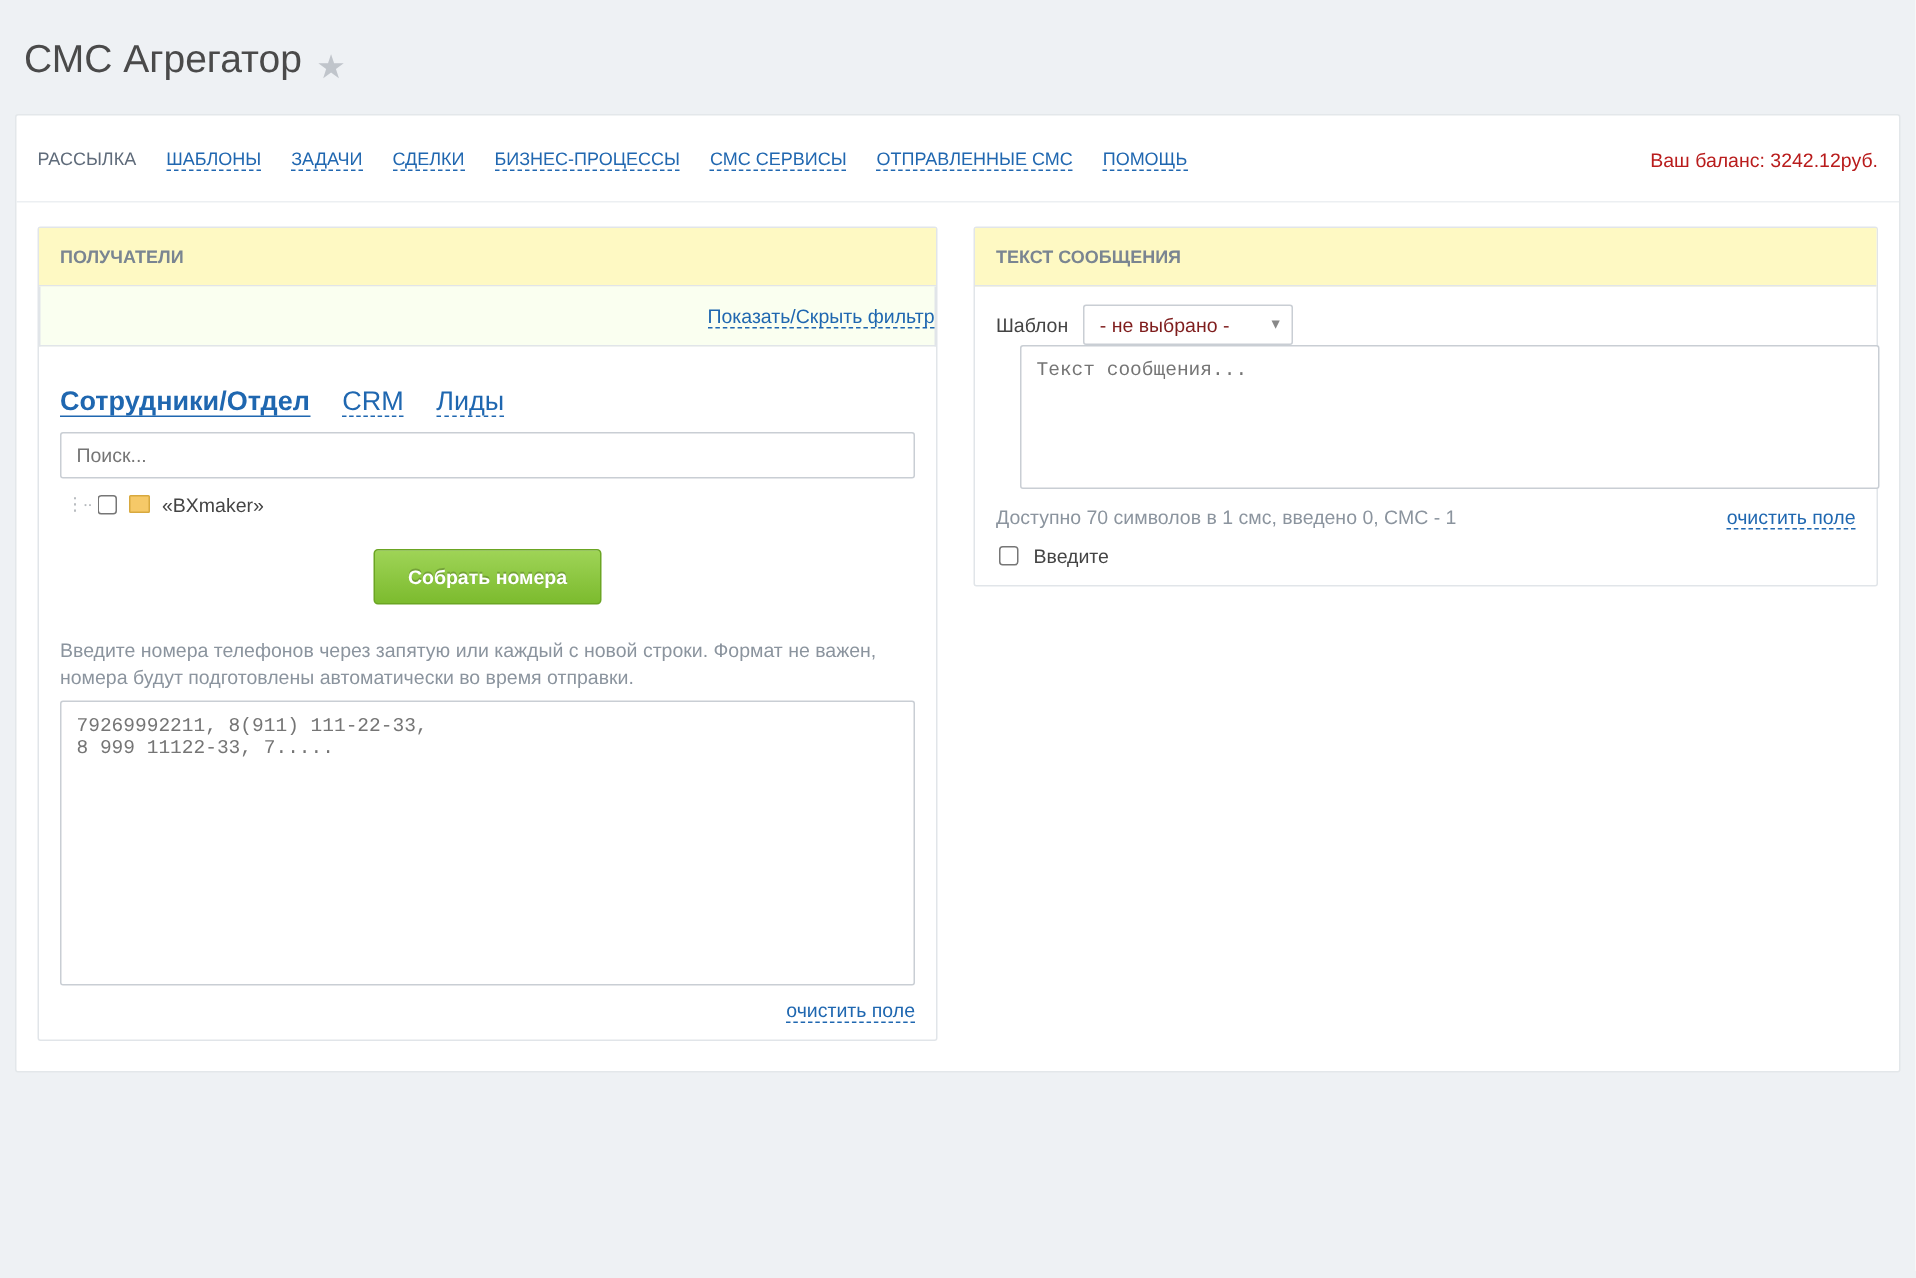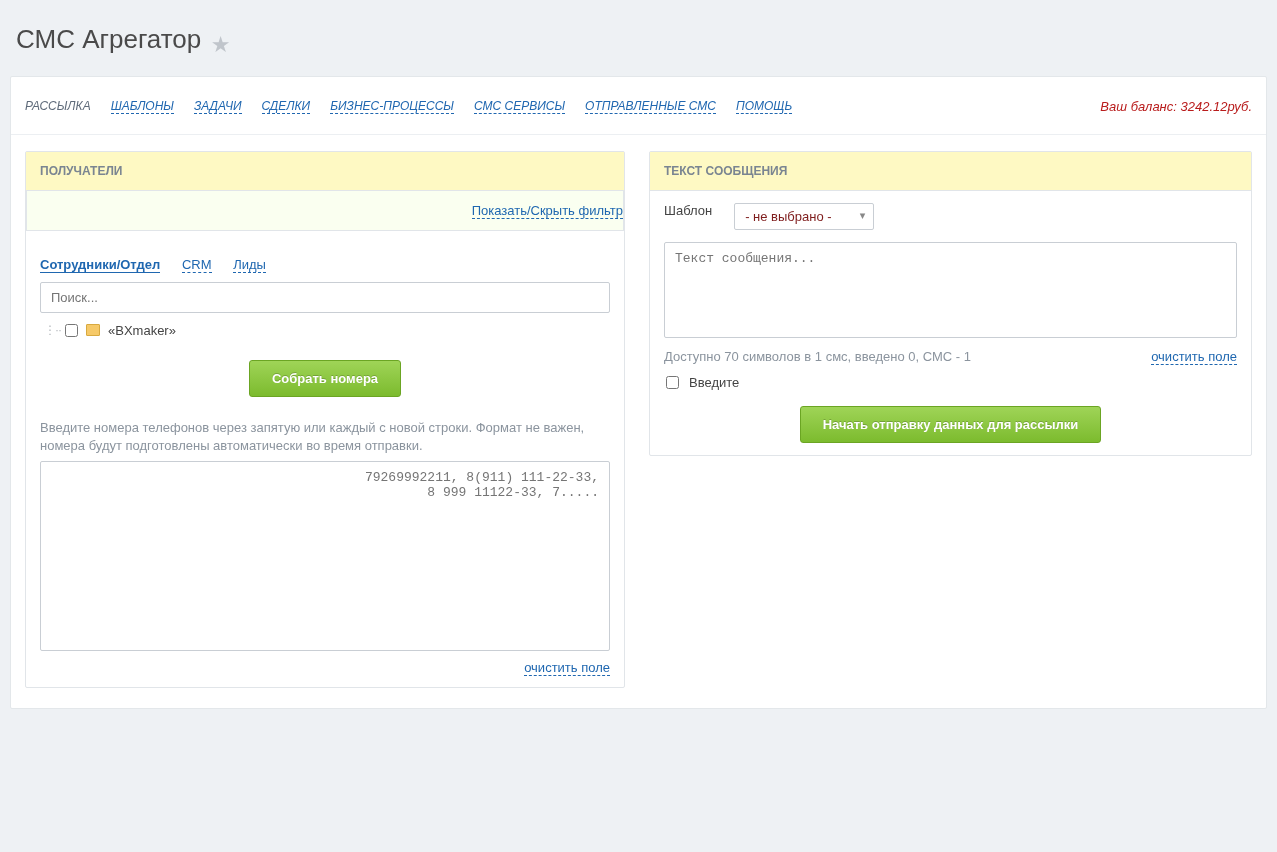--- a/index.html
+++ b/index.html
@@ -29,21 +29,20 @@
   background: #fff;
   margin: 0 10px 10px;
   border: 1px solid #e3e7ea;
   border-radius: 2px;
 }
 .nav-row {
   display: flex;
   align-items: center;
   padding: 22px 14px 20px;
   border-bottom: 1px solid #eceff2;
-  font-style: italic;
 }
 .nav-item {
   margin-right: 20px;
   font-size: 12px;
   color: #5f6b7a;
   text-transform: uppercase;
 }
 .nav-item.link {
   color: #2067b0;
   border-bottom: 1px dashed #2067b0;
@@ -96,21 +95,21 @@
   font-size: 13px;
 }
 .tabs-row {
   padding: 14px 0 10px;
 }
 .tab-link {
   color: #1f67b0;
   border-bottom: 1px dashed #1f67b0;
   cursor: pointer;
   margin-right: 18px;
-  font-size: 13px;
+  font-size: 18px;
 }
 .tab-link.active {
   color: #1f67b0;
   font-weight: bold;
   border-bottom: 1px solid #1f67b0;
 }
 .search-input {
   width: 100%;
   padding: 7px 10px;
   border: 1px solid #c9ced4;
@@ -156,27 +155,26 @@
 .phones-textarea {
   width: 100%;
   height: 190px;
   border: 1px solid #c9ced4;
   border-radius: 2px;
   padding: 8px 10px;
   font-family: "Courier New", monospace;
   font-size: 13px;
   color: #666;
   resize: none;
-  text-align: right;
 }
 .clear-row { text-align: right; padding-top: 6px; }
 .template-row {
   display: flex;
-  gap: 22px;
-  margin-bottom: 12px;
+  align-items: center;
+  gap: 10px;
 }
 .template-row label { color: #444; font-size: 13px; }
 .select-like {
   border: 1px solid #c9ced4;
   background: #fff;
   padding: 5px 28px 5px 10px;
   font-size: 13px;
   color: #7f1d1d;
   border-radius: 2px;
   position: relative;
@@ -194,20 +192,21 @@
 .msg-textarea {
   width: 100%;
   height: 96px;
   border: 1px solid #c9ced4;
   border-radius: 2px;
   padding: 8px 10px;
   font-family: "Courier New", monospace;
   font-size: 13px;
   color: #888;
   resize: none;
+  margin-left: 16px;
 }
 .status-row {
   display: flex;
   justify-content: space-between;
   align-items: center;
   font-size: 13px;
   color: #8b949e;
   margin-top: 8px;
 }
 .sender-row, .translit-row {
@@ -286,21 +285,18 @@
           </div>
           <textarea class="msg-textarea" placeholder="Текст сообщения..." style=""></textarea>
           <div class="status-row">
             <span>Доступно 70 символов в 1 смс, введено 0, СМС - 1</span>
             <span class="dashed-link">очистить поле</span>
           </div>
           <div class="translit-row">
             <input type="checkbox" style="">
             <label>Введите</label>
           </div>
-          <div class="big-btn-row">
-            <button class="btn-green">Начать отправку данных для рассылки</button>
-          </div>
         </div>
       </div>
     </div>
 
   </div>
 </div>
 
 </body></html>

